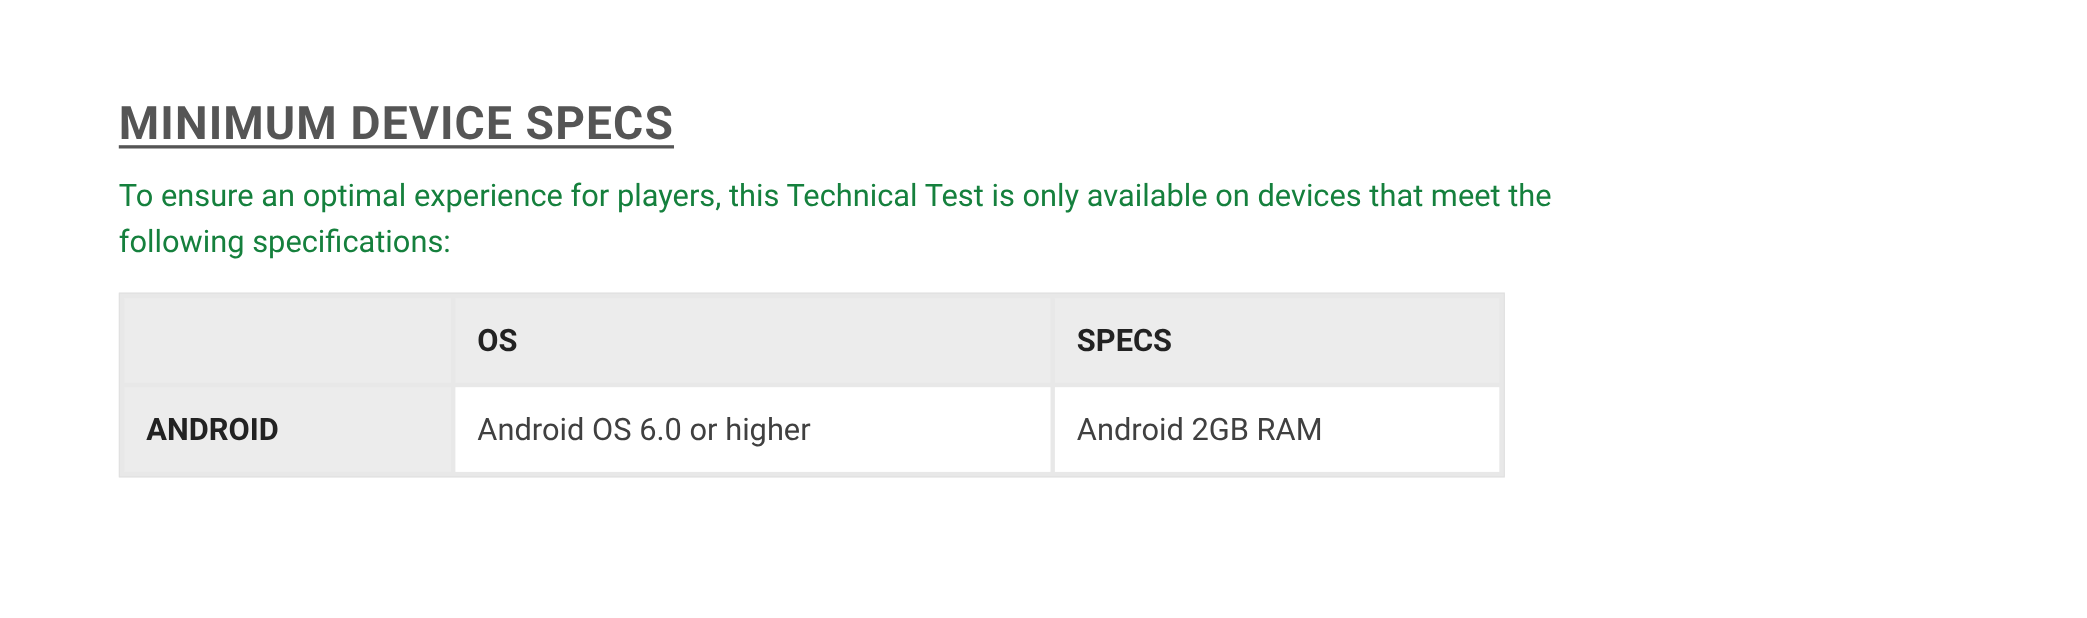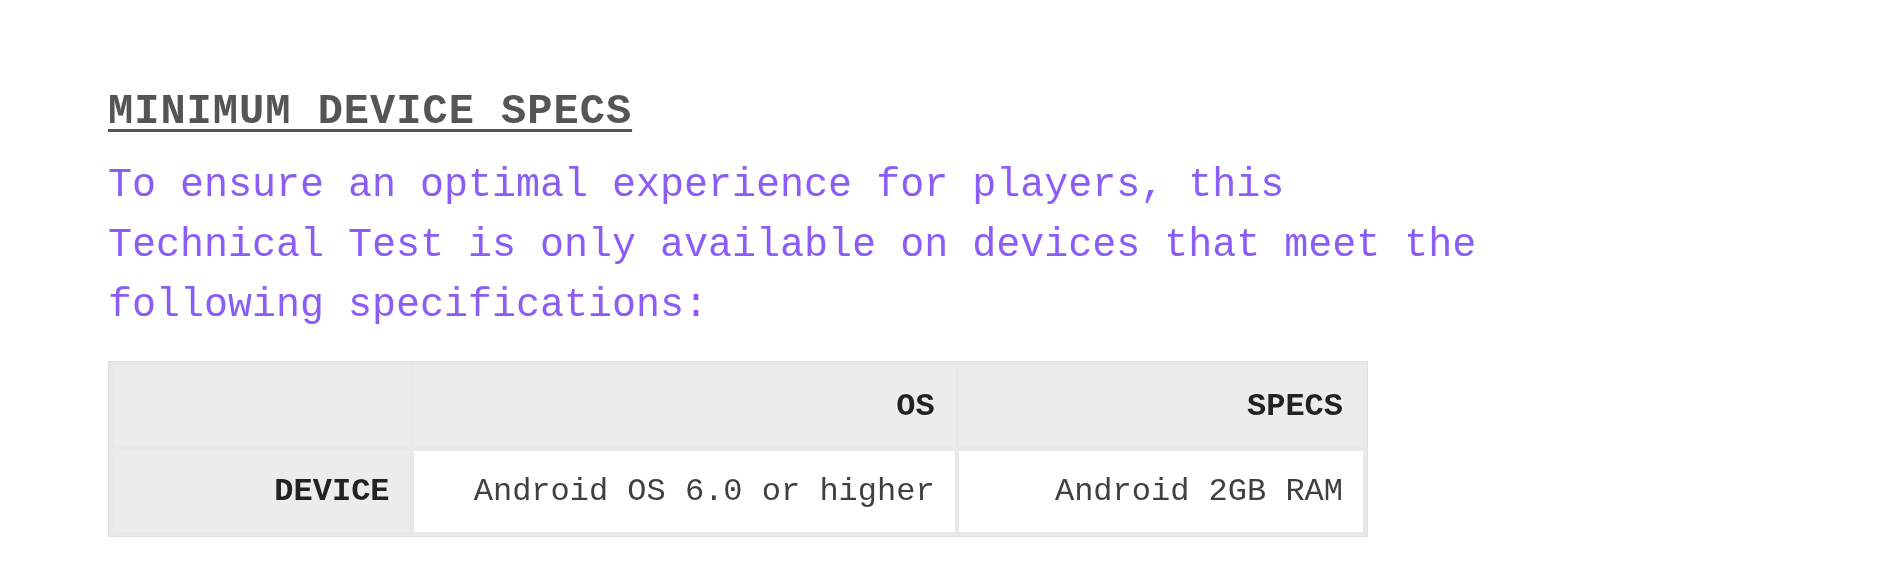--- a/index.html
+++ b/index.html
@@ -1,56 +1,55 @@
 <!DOCTYPE html>
 <html><head>
   <meta charset="utf-8">
   <style>
     * {
       margin: 16px;
       padding: 0;
       box-sizing: border-box;
-      font-family: Liberation Mono, monospace;
     }
     body {
       font-family: -apple-system, BlinkMacSystemFont, "Segoe UI", Roboto, Helvetica, Arial, sans-serif;
       background: #ffffff;
       padding: 40px 60px;
       color: #333;
       width: 1897px;
     }
     .section-title {
       font-size: 42px;
       font-weight: 700;
       color: #555;
       text-decoration: underline;
       text-underline-offset: 6px;
       text-decoration-thickness: 3px;
       margin-bottom: 20px;
       letter-spacing: 1px;
     }
     .description {
-      font-size: 40px;
-      color: #8b5cf6;
+      font-size: 28px;
+      color: #15803d;
       line-height: 1.5;
       margin-bottom: 25px;
       max-width: 1400px;
     }
     .specs-table {
       border-collapse: separate;
       border-spacing: 4px;
       background: #e8e8e8;
       width: 1260px;
       border: 1px solid #e0e0e0;
     }
     .specs-table th,
     .specs-table td {
       padding: 22px 20px;
-      font-size: 32px;
-      text-align: right;
+      font-size: 28px;
+      text-align: left;
       vertical-align: middle;
     }
     .specs-table th {
       background: #ececec;
       font-weight: 700;
       color: #222;
     }
     .specs-table td {
       background: #ffffff;
       color: #404040;
@@ -81,18 +80,18 @@
 <table class="specs-table">
   <thead>
     <tr>
       <th class="col-empty"></th>
       <th class="col-os">OS</th>
       <th class="col-device">SPECS</th>
     </tr>
   </thead>
   <tbody>
     <tr>
-      <td class="row-header col-empty">DEVICE</td>
+      <td class="row-header col-empty">ANDROID</td>
       <td class="col-os">Android OS 6.0 or higher</td>
       <td class="col-device">Android 2GB RAM</td>
     </tr>
   </tbody>
 </table>
 
 </body></html>

